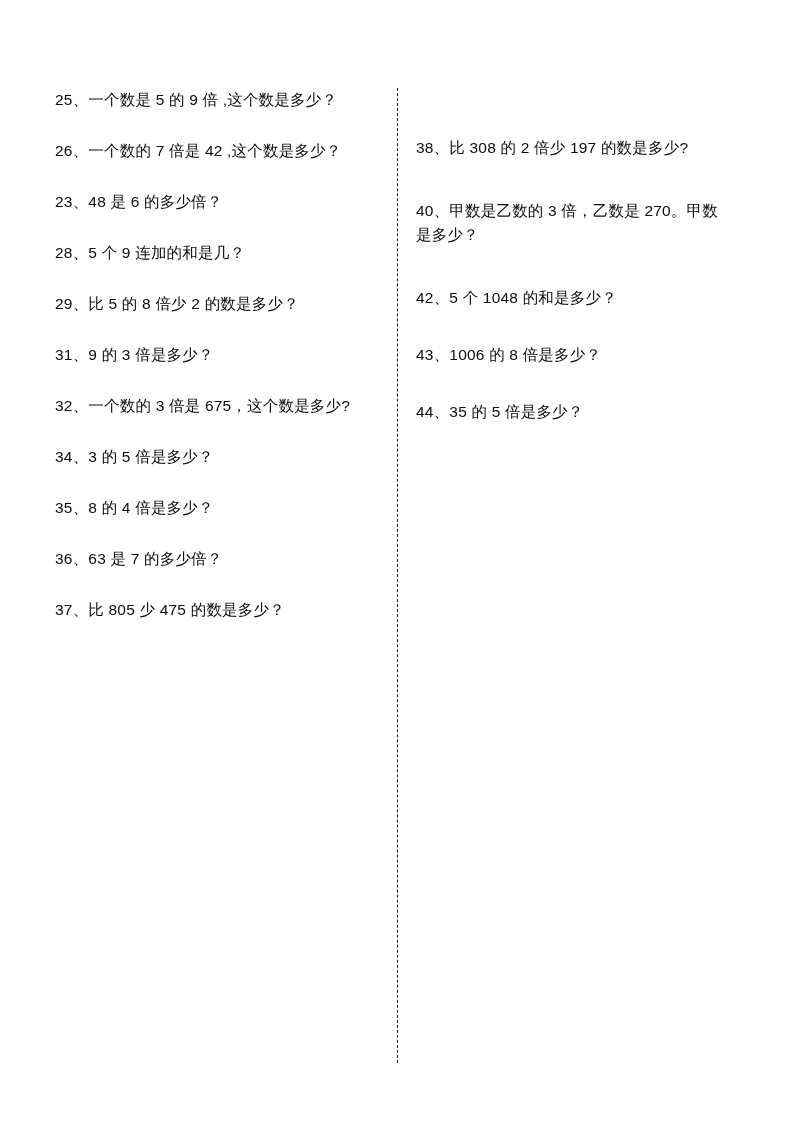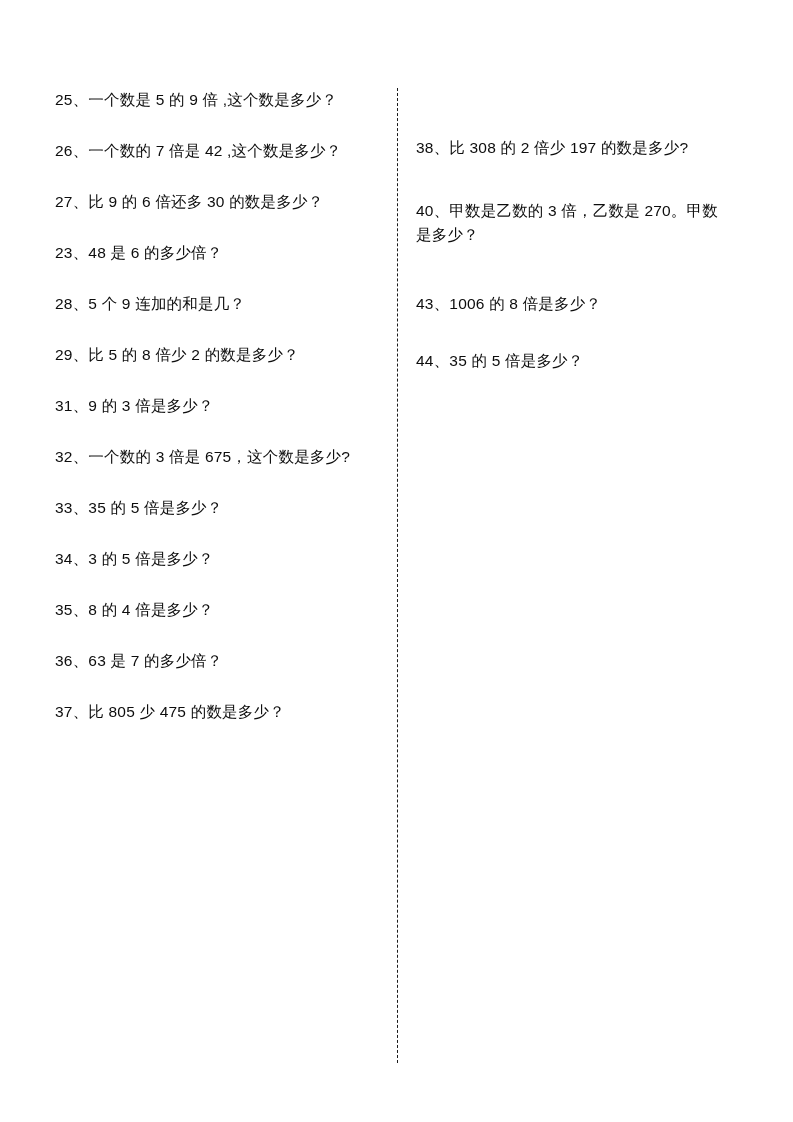--- a/index.html
+++ b/index.html
@@ -74,42 +74,41 @@
 </style>
 </head>
 <body>
 
 <div class="page">
   <div class="content">
 
     <div class="column col-left">
       <p class="q">25、一个数是 5 的 9 倍 ,这个数是多少？</p>
       <p class="q">26、一个数的 7 倍是 42 ,这个数是多少？</p>
-      <p class="q">27、比 9 的 6 倍还多 30 的数是多少？</p>
       <p class="q">23、48 是 6 的多少倍？</p>
       <p class="q">28、5 个 9 连加的和是几？</p>
       <p class="q">29、比 5 的 8 倍少 2 的数是多少？</p>
       <p class="q">31、9 的 3 倍是多少？</p>
       <p class="q">32、一个数的 3 倍是 675，这个数是多少?</p>
-      <p class="q">33、35 的 5 倍是多少？</p>
       <p class="q">34、3 的 5 倍是多少？</p>
       <p class="q">35、8 的 4 倍是多少？</p>
       <p class="q">36、63 是 7 的多少倍？</p>
       <p class="q">37、比 805 少 475 的数是多少？</p>
     </div>
 
     <div class="divider"></div>
 
     <div class="column col-right">
       <p class="q">38、比 308 的 2 倍少 197 的数是多少?</p>
       <div class="spacer-sm"></div>
       <div class="spacer-sm"></div>
       <p class="q">40、甲数是乙数的 3 倍，乙数是 270。甲数是多少？</p>
       <div class="spacer-sm"></div>
       <div class="spacer-sm"></div>
+      <p class="q">42、5 个 1048 的和是多少？</p>
       <div class="spacer-sm"></div>
       <p class="q">43、1006 的 8 倍是多少？</p>
       <div class="spacer-sm"></div>
       <p class="q">44、35 的 5 倍是多少？</p>
     </div>
 
   </div>
 </div>
 
 </body></html>

